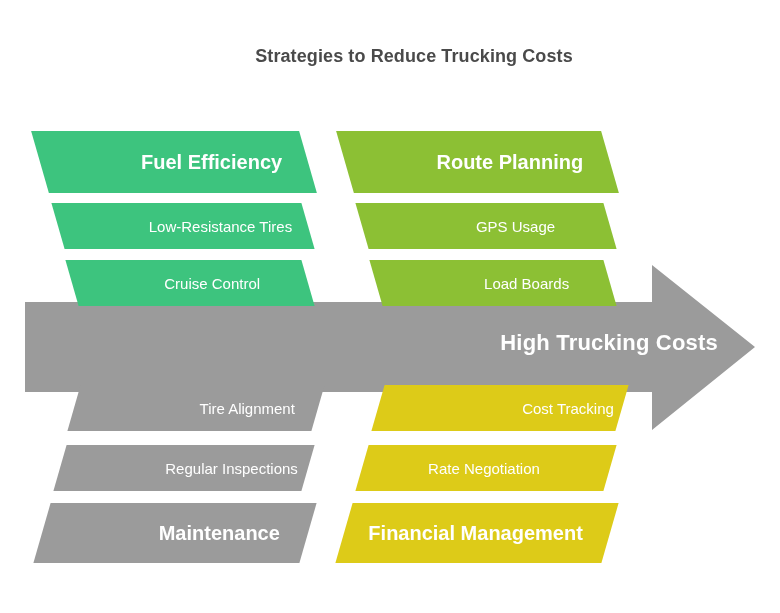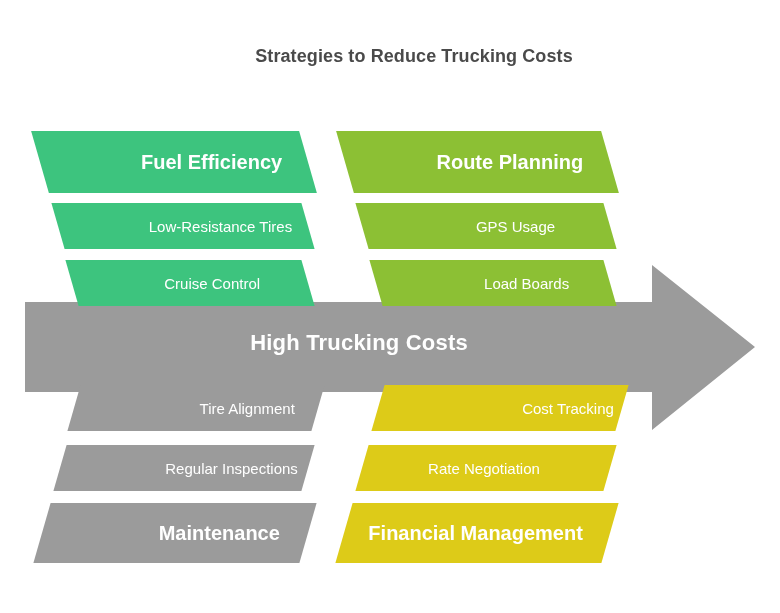--- a/index.html
+++ b/index.html
@@ -42,21 +42,21 @@
     height: 200px;
   }
   .spine svg {
     display: block;
   }
   .spine-label {
     position: absolute;
     left: 0;
     top: 330px;
     width: 780px;
-    text-align: center;
+    text-align: right;
     padding-right: 62px;
     box-sizing: border-box;
     font-size: 22px;
     font-weight: bold;
     color: #ffffff;
     letter-spacing: 0.2px;
   }
 
   
   .bar {

